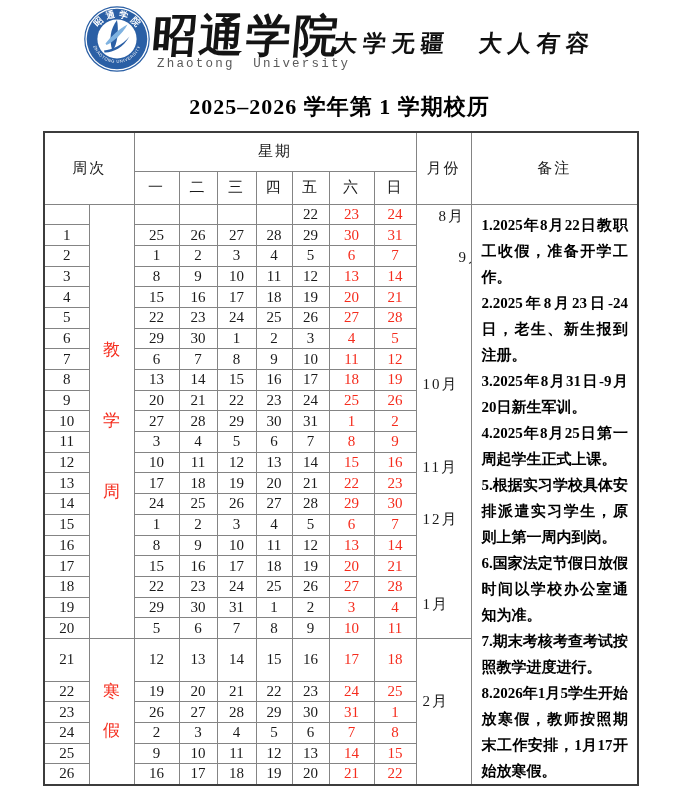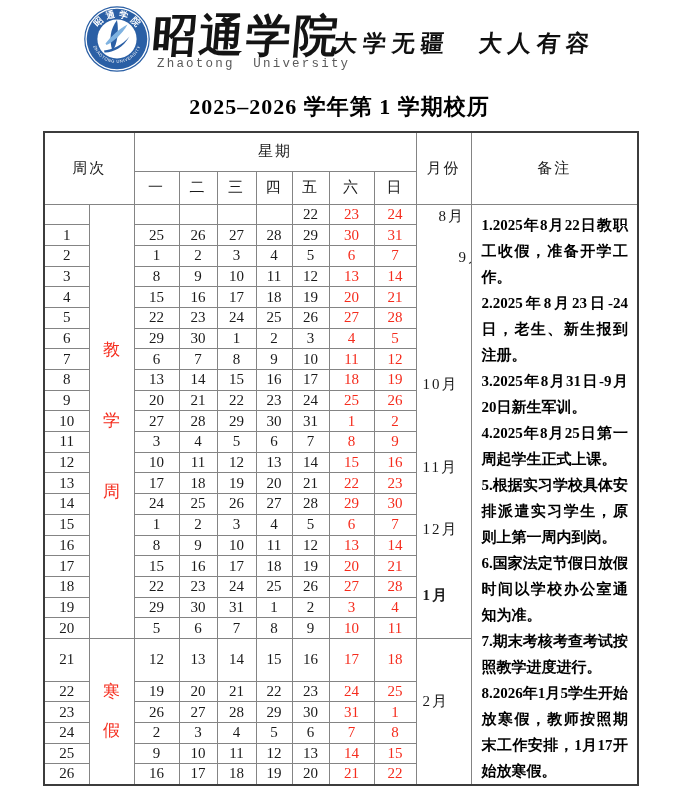--- a/index.html
+++ b/index.html
@@ -118,22 +118,22 @@
           <td class="date"></td>
           <td class="date"></td>
           <td class="date">22</td>
           <td class="date red">23</td>
           <td class="date red">24</td>
           <td class="monthcell" rowspan="21">
             <span style="top: 1px; margin-left: 16px;">8月</span>
             <span style="top: 42.4px; margin-left: 36px;">9月</span>
             <span style="top: 125.2px; margin-top: 44px;">10月</span>
             <span style="top: 208px; margin-top: 44px;">11月</span>
-            <span style="top: 314px;">12月</span>
-            <span style="top: 380px; font-weight: bold;">1月</span>
+            <span style="top: 304px;">12月</span>
+            <span style="top: 389px;">1月</span>
           </td>
           <td class="remarks" rowspan="27">
             <p>1.2025年8月22日教职工收假，准备开学工作。</p>
             <p>2.2025年8月23日-24日，老生、新生报到注册。</p>
             <p>3.2025年8月31日-9月20日新生军训。</p>
             <p>4.2025年8月25日第一周起学生正式上课。</p>
             <p>5.根据实习学校具体安排派遣实习学生，原则上第一周内到岗。</p>
             <p>6.国家法定节假日放假时间以学校办公室通知为准。</p>
             <p>7.期末考核考查考试按照教学进度进行。</p>
             <p>8.2026年1月5学生开始放寒假，教师按照期末工作安排，1月17开始放寒假。</p>

